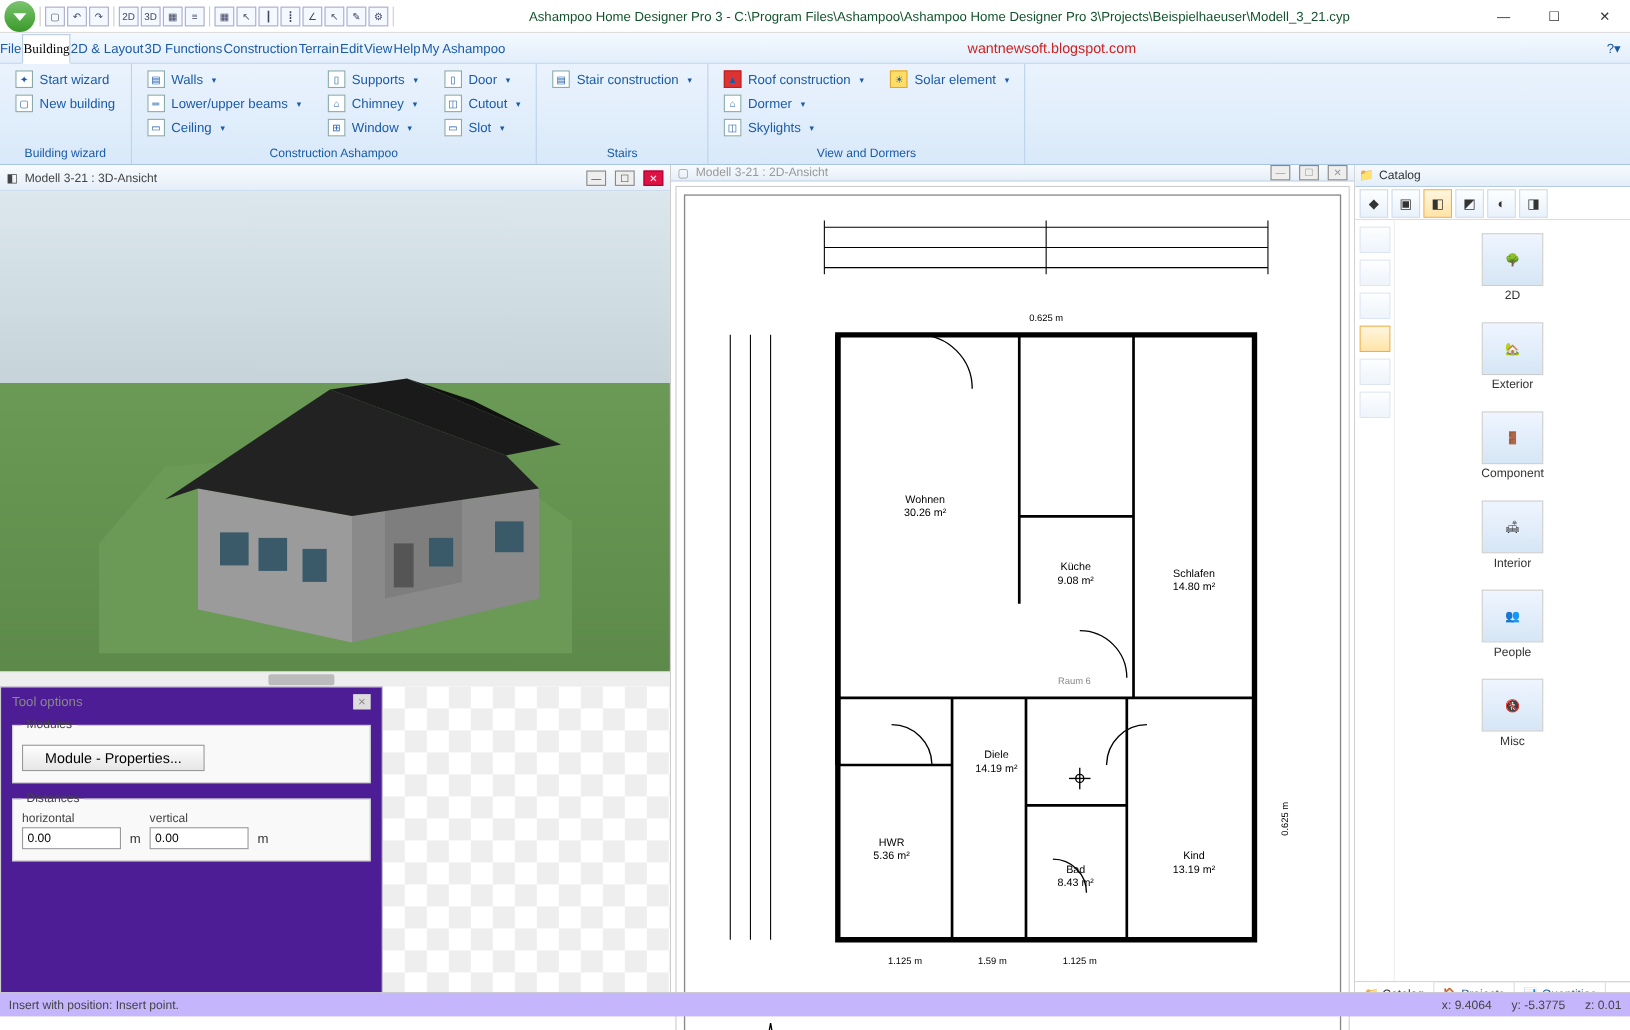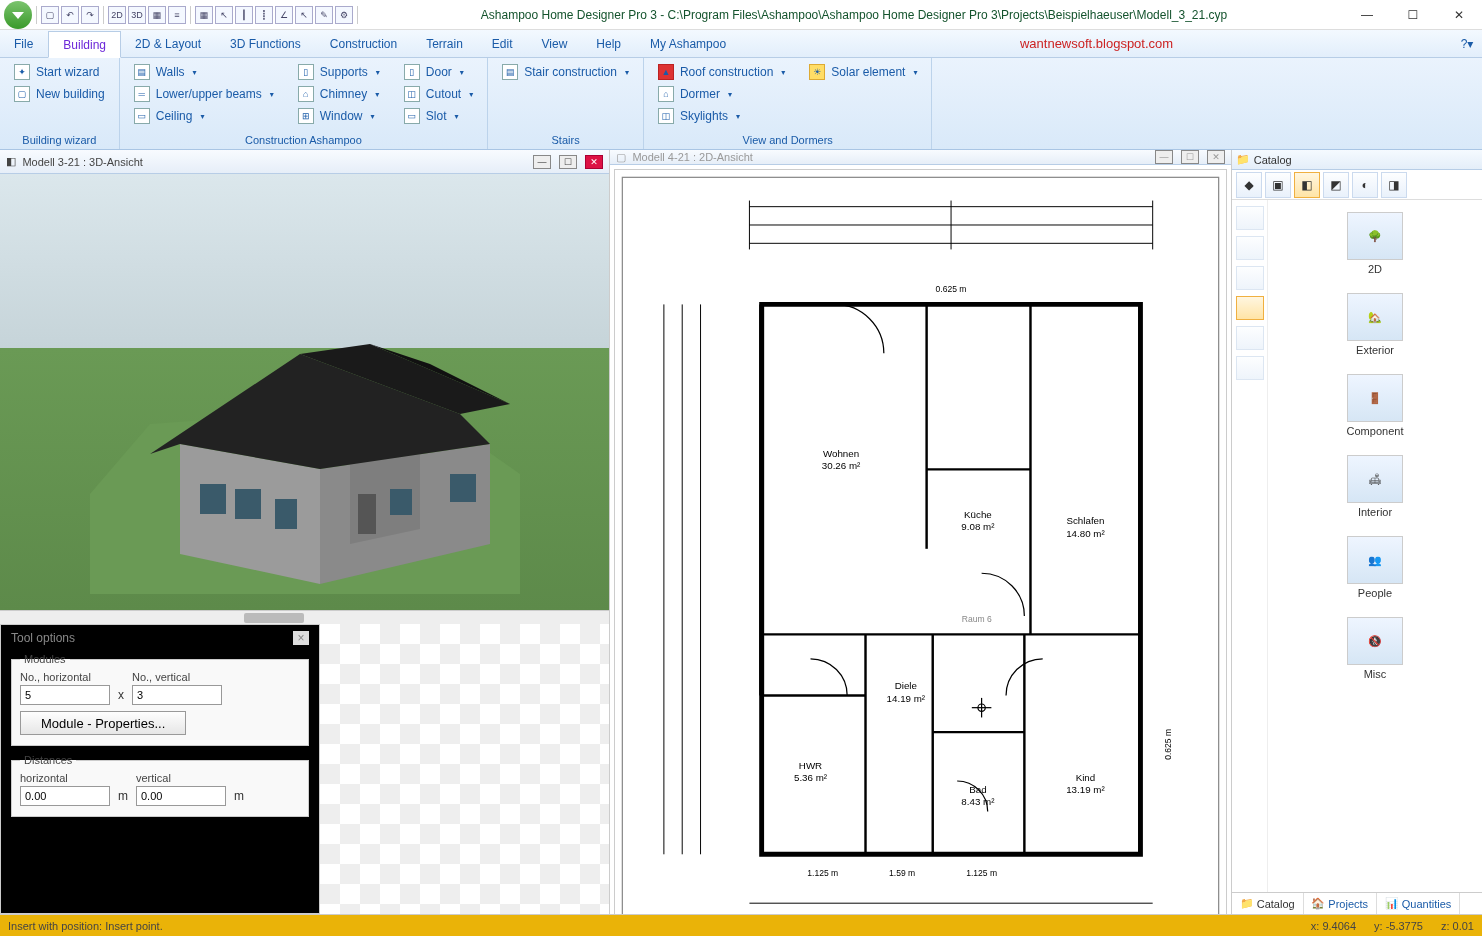--- a/index.html
+++ b/index.html
@@ -11,22 +11,22 @@
 .qat .arrow-down { width: 28px; height: 28px; background: linear-gradient(#7bc46e,#3a9a2a); border-radius: 14px; display:flex; align-items:center; justify-content:center; }
 .qat .arrow-down svg { width:16px; height:16px; fill:#fff; }
 .qat .ico { width: 18px; height: 18px; border: 1px solid #aac; display:flex; align-items:center; justify-content:center; font-size:9px; color:#446; background:#f4f8ff; }
 .qat .sep { width:1px; height:18px; background:#ccc; margin:0 2px; }
 .titlebar .title { flex:1; text-align:center; font-size:12px; color:#14532d; }
 .titlebar .win-controls { display:flex; }
 .titlebar .win-controls div { width:46px; height:30px; display:flex; align-items:center; justify-content:center; }
 
 
 .menubar { height: 28px; background: linear-gradient(#f3f9ff,#e2eefb); border-bottom: 1px solid #b7cde6; display:flex; align-items:stretch; }
-.menubar .tab { padding: 0 14px; display:flex; align-items:center; color:#1a5ba8; cursor:pointer; border-right:1px solid transparent; }
-.menubar .tab.active { background:#fff; border:1px solid #b7cde6; border-bottom:1px solid #fff; color:#6d28d9; position:relative; top:1px; }
+.menubar .tab { padding: 0 0; display:flex; align-items:center; color:#1a5ba8; cursor:pointer; border-right:1px solid transparent; }
+.menubar .tab.active { background:#fff; border:1px solid #b7cde6; border-bottom:1px solid #fff; color:#000000; position:relative; top:1px;font-family:Liberation Serif, serif; }
 .menubar .spacer { flex:1; display:flex; align-items:center; justify-content:center;text-align:right; }
 .menubar .help { width:30px; display:flex; align-items:center; justify-content:center; color:#1a5ba8; }
 .menubar .urlwm { color:#c22; font-size:13px; }
 
 
 .ribbon { height: 92px; background: linear-gradient(#eaf3fd,#d9e9f9); border-bottom:1px solid #a9c5e4; display:flex; }
 .ribbon .group { border-right:1px solid #bcd3eb; padding:4px 10px 0 10px; display:flex; flex-direction:column; }
 .ribbon .group .rows { flex:1; display:flex; flex-direction:column; gap:2px; }
 .ribbon .group .grow { display:flex; gap:16px; }
 .ribbon .group .col { display:flex; flex-direction:column; gap:2px; }
@@ -51,21 +51,21 @@
 
 .view3d { flex:1; position:relative; background: linear-gradient(#dbe7ec 0%, #c6d4d9 40%, #6a9a55 40%, #5d8a4a 100%); overflow:hidden; }
 .house { position:absolute; left:90px; top:120px; width:430px; height:300px; }
 
 
 .hscroll { height:14px; background:#eee; border-top:1px solid #ccc; position:relative; }
 .hscroll .thumb { position:absolute; left:40%; width:60px; height:10px; top:2px; background:#bbb; border-radius:2px; }
 
 
 .toolopts { height:290px; display:flex; }
-.toolopts .panel { width:320px; background:#000000; border:1px solid #ccc; padding:6px 10px; }
+.toolopts .panel { width:348px; background:#4c1d95; border:1px solid #ccc; padding:6px 10px; }
 .toolopts .panel .hdr { display:flex; justify-content:space-between; align-items:center; color:#888; margin-bottom:8px; }
 .toolopts .panel .hdr .x { width:16px; height:14px; background:#ddd; text-align:center; line-height:14px; }
 .toolopts fieldset { border:1px solid #ccc; padding:6px 8px 10px 8px; margin-bottom:8px; background:#f9f9f9; }
 .toolopts legend { font-size:11px; color:#444; padding:0 4px; }
 .toolopts .row { display:flex; align-items:center; gap:8px; }
 .toolopts .field { display:flex; flex-direction:column; gap:2px; }
 .toolopts label { font-size:11px; color:#444; }
 .toolopts input[type=text] { width:90px; height:20px; border:1px solid #999; padding:0 4px; font-size:11px; }
 .toolopts button { height:24px; border:1px solid #999; background:linear-gradient(#fefefe,#e6e6e6); font-size:13px; padding:0 20px; margin-top:6px; }
 .checker { flex:1; background: repeating-conic-gradient(#eee 0 25%, #fff 0 50%) 0 0/40px 40px; }
@@ -84,21 +84,21 @@
 .cat-side .sb { width:28px; height:24px; border:1px solid #dce6f2; background:linear-gradient(#fdfeff,#eef4fb); }
 .cat-side .sb.sel { border-color:#f0b040; background:linear-gradient(#fff6e0,#ffe4a6); }
 .cat-items { flex:1; display:flex; flex-direction:column; align-items:center; gap:18px; padding:12px 6px; overflow:auto; }
 .cat-item { display:flex; flex-direction:column; align-items:center; gap:3px; font-size:11px; color:#333; }
 .cat-item .thumb { width:56px; height:48px; border:1px solid #ccc; background:linear-gradient(#eef5ff,#d6e6f5); display:flex; align-items:center; justify-content:center; }
 .cat-tabs { height:22px; border-top:1px solid #ccc; display:flex; align-items:center; font-size:11px; }
 .cat-tabs .ct { padding:0 8px; height:100%; display:flex; align-items:center; gap:3px; color:#1a5ba8; border-right:1px solid #ddd; }
 .cat-tabs .ct.active { background:#fff; color:#333; }
 
 
-.statusbar { position:absolute; bottom:0; left:0; right:0; height:22px; background:#eab308; border-top:1px solid #ccc; display:flex; align-items:center; padding:0 8px; font-size:11px; color:#444;margin-top:32px; }
+.statusbar { position:absolute; bottom:12px; left:0; right:0; height:22px; background:#c4b5fd; border-top:1px solid #ccc; display:flex; align-items:center; padding:0 8px; font-size:11px; color:#444;margin-top:32px; }
 .statusbar .coords { margin-left:auto; display:flex; gap:18px; }
 
 svg { display:block; }
 </style>
 </head>
 <body>
 
 <div class="titlebar">
   <div class="qat">
     <div class="arrow-down">
@@ -308,31 +308,20 @@
       </div>
 
     <div class="toolopts">
       <div class="panel">
         <div class="hdr">
           <span>Tool options</span>
           <span class="x">×</span>
         </div>
         <fieldset>
           <legend>Modules</legend>
-          <div class="row">
-            <div class="field">
-              <label>No., horizontal</label>
-              <input type="text" value="5" style="">
-            </div>
-            <span style="margin-top:14px">x</span>
-            <div class="field">
-              <label>No., vertical</label>
-              <input type="text" value="3" style="">
-            </div>
-          </div>
           <button>Module - Properties...</button>
         </fieldset>
         <fieldset>
           <legend>Distances</legend>
           <div class="row">
             <div class="field">
               <label>horizontal</label>
               <div class="row">
                 <input type="text" value="0.00" style="">
                 <span>m</span>
@@ -348,21 +337,21 @@
           </div>
         </fieldset>
       </div>
       <div class="checker"></div>
     </div>
   </div>
 
   <div class="midcol">
     <div class="child-title inactive">
       <span>▢</span>
-      <span>Modell 4-21 : 2D-Ansicht</span>
+      <span>Modell 3-21 : 2D-Ansicht</span>
       <span class="spacer"></span>
       <span class="wb">—</span>
       <span class="wb">☐</span>
       <span class="wb">✕</span>
     </div>
     <div class="view2d">
       <svg class="plan-svg" viewBox="0 0 500 720">
         <rect x="6" y="6" width="488" height="708" fill="none" stroke="#888" stroke-width="1"></rect>
 
         <g stroke="#000" stroke-width="0.8">

